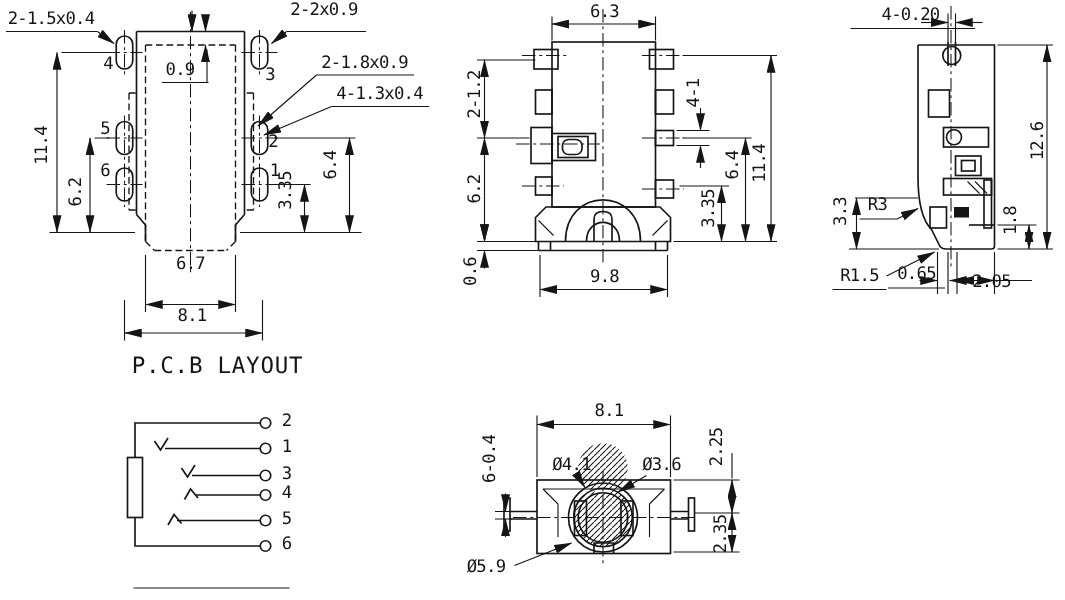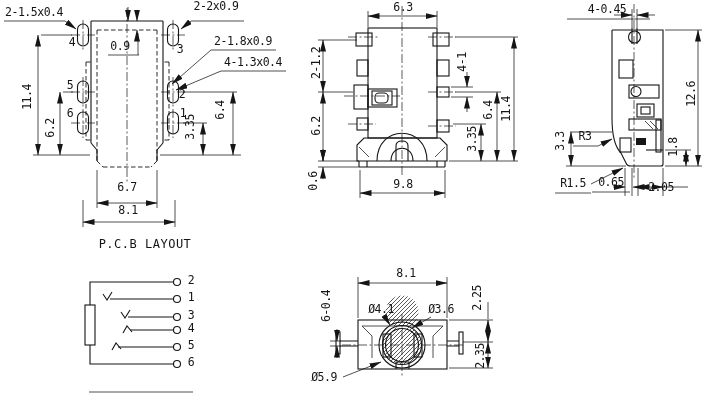--- a/index.html
+++ b/index.html
@@ -8,21 +8,21 @@
   svg{position:absolute;left:0;top:0;}
   .ln{stroke:#151515;stroke-width:1.1;fill:none;}
   .tn{stroke:#151515;stroke-width:0.75;fill:none;}
   .dd{stroke:#151515;stroke-width:0.75;fill:none;marker-start:url(#ar);marker-end:url(#ar);}
   .de{stroke:#151515;stroke-width:0.75;fill:none;marker-end:url(#ar);}
   .cl{stroke:#151515;stroke-width:0.7;fill:none;stroke-dasharray:9 2.5 2 2.5;}
   .dsh{stroke:#151515;stroke-width:0.9;fill:none;stroke-dasharray:4.5 2.5;}
   .t{position:absolute;transform:translate(-50%,-50%);white-space:nowrap;
      font-size:11.5px;letter-spacing:-0.5px;line-height:1;}
   .r{transform:translate(-50%,-50%) rotate(-90deg);}
-  .ttl{font-size:12px;letter-spacing:0.5px;padding-left:32px;}
+  .ttl{font-size:15px;letter-spacing:0.5px;padding-left:32px;}
   .vregion{position:absolute;pointer-events:none;}
 </style>
 </head>
 <body>
 
 <div id="stage">
 
   <div class="vregion" style="left:0;top:0;width:250px;height:260px"></div>
   <div class="vregion" style="left:300px;top:0;width:230px;height:210px"></div>
   <div class="vregion" style="left:550px;top:0;width:160px;height:210px"></div>
@@ -211,41 +211,41 @@
 
   <span class="t" style="left:34px;top:13px">2-1.5x0.4</span>
   <span class="t" style="left:216px;top:7px">2-2x0.9</span>
   <span class="t" style="left:243px;top:42px">2-1.8x0.9</span>
   <span class="t" style="left:253px;top:63px">4-1.3x0.4</span>
   <span class="t" style="left:120px;top:47px">0.9</span>
   <span class="t r" style="left:28px;top:97px">11.4</span>
   <span class="t r" style="left:51px;top:128px">6.2</span>
   <span class="t r" style="left:191px;top:127px">3.35</span>
   <span class="t r" style="left:221px;top:110px">6.4</span>
-  <span class="t" style="left:127px;top:188px">6.7</span>
+  <span class="t" style="left:127px;top:176px">6.7</span>
   <span class="t" style="left:128px;top:211px">8.1</span>
   <span class="t" style="left:72px;top:43px">4</span>
   <span class="t" style="left:70px;top:86px">5</span>
   <span class="t" style="left:70px;top:114px">6</span>
   <span class="t" style="left:180px;top:50px">3</span>
   <span class="t" style="left:182px;top:95px">2</span>
   <span class="t" style="left:183px;top:114px">1</span>
   <span class="t ttl" style="left:129px;top:244px">P.C.B LAYOUT</span>
 
   <span class="t" style="left:403px;top:8px">6.3</span>
   <span class="t r" style="left:317px;top:63px">2-1.2</span>
   <span class="t r" style="left:317px;top:126px">6.2</span>
   <span class="t r" style="left:314px;top:181px">0.6</span>
   <span class="t" style="left:403px;top:185px">9.8</span>
   <span class="t r" style="left:463px;top:62px">4-1</span>
   <span class="t r" style="left:473px;top:139px">3.35</span>
   <span class="t r" style="left:489px;top:110px">6.4</span>
   <span class="t r" style="left:507px;top:109px">11.4</span>
 
-  <span class="t" style="left:607px;top:10px">4-0.45</span>
+  <span class="t" style="left:607px;top:10px">4-0.20</span>
   <span class="t r" style="left:692px;top:94px">12.6</span>
   <span class="t" style="left:585px;top:137px">R3</span>
   <span class="t r" style="left:561px;top:141px">3.3</span>
   <span class="t r" style="left:674px;top:147px">1.8</span>
   <span class="t" style="left:573px;top:184px">R1.5</span>
   <span class="t" style="left:611px;top:183px">0.65</span>
   <span class="t" style="left:661px;top:188px">2.05</span>
 
   <span class="t" style="left:406px;top:274px">8.1</span>
   <span class="t" style="left:381px;top:310px">Ø4.1</span>

